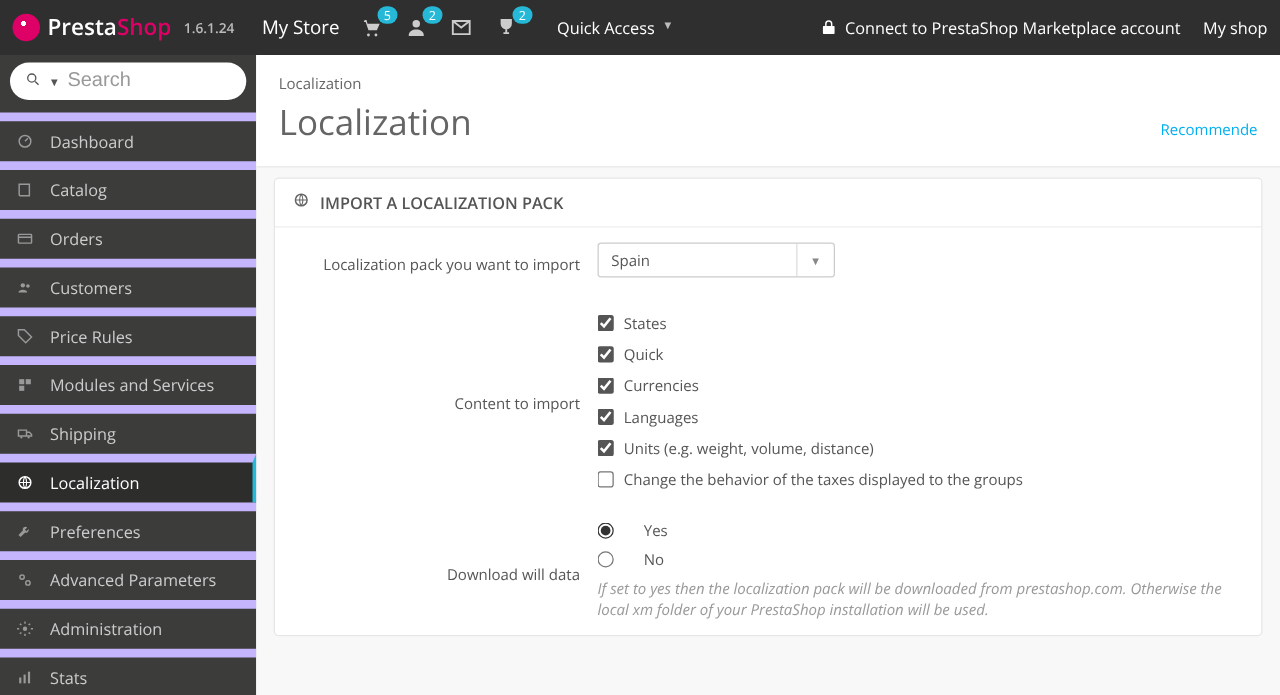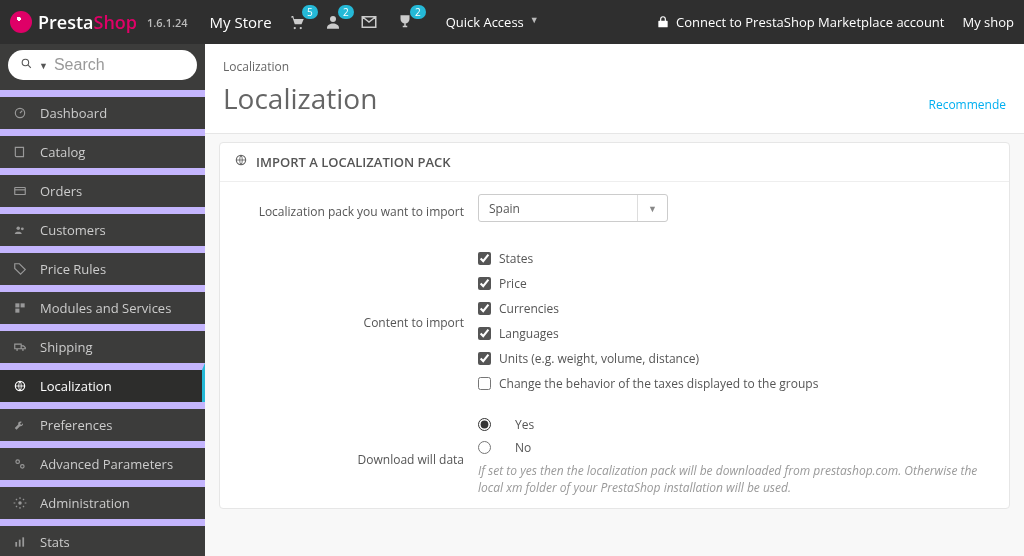--- a/index.html
+++ b/index.html
@@ -464,21 +464,21 @@
     <div class="form-row">
       <div class="form-label">Content to import</div>
       <div class="form-control">
         <div class="check-list">
           <label class="check-item">
               <input type="checkbox" checked="" style="">
               <span>States</span>
             </label>
           <label class="check-item">
               <input type="checkbox" checked="" style="">
-              <span>Price</span>
+              <span>Quick</span>
             </label>
           <label class="check-item">
               <input type="checkbox" checked="" style="">
               <span>Currencies</span>
             </label>
           <label class="check-item">
               <input type="checkbox" checked="" style="">
               <span>Languages</span>
             </label>
           <label class="check-item">

